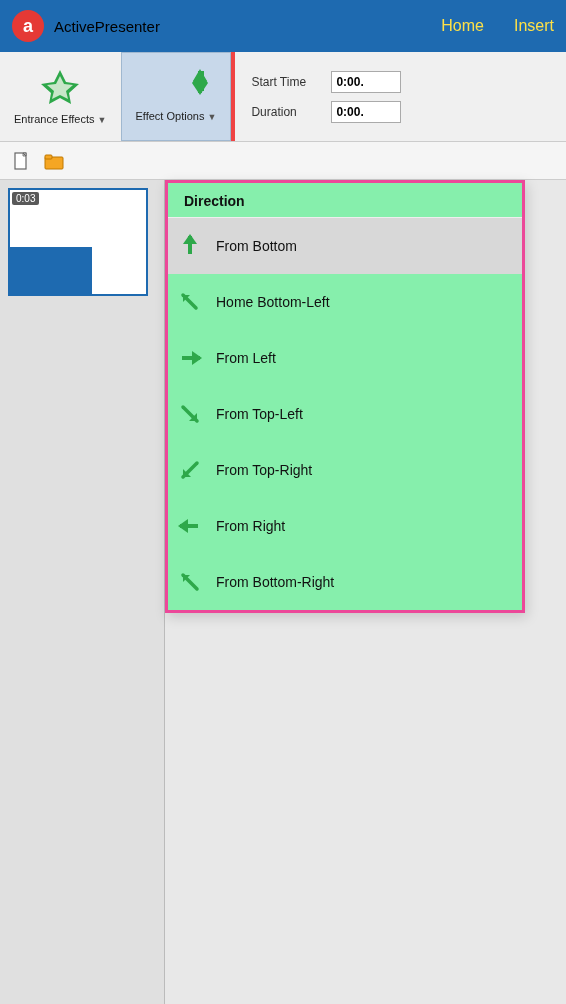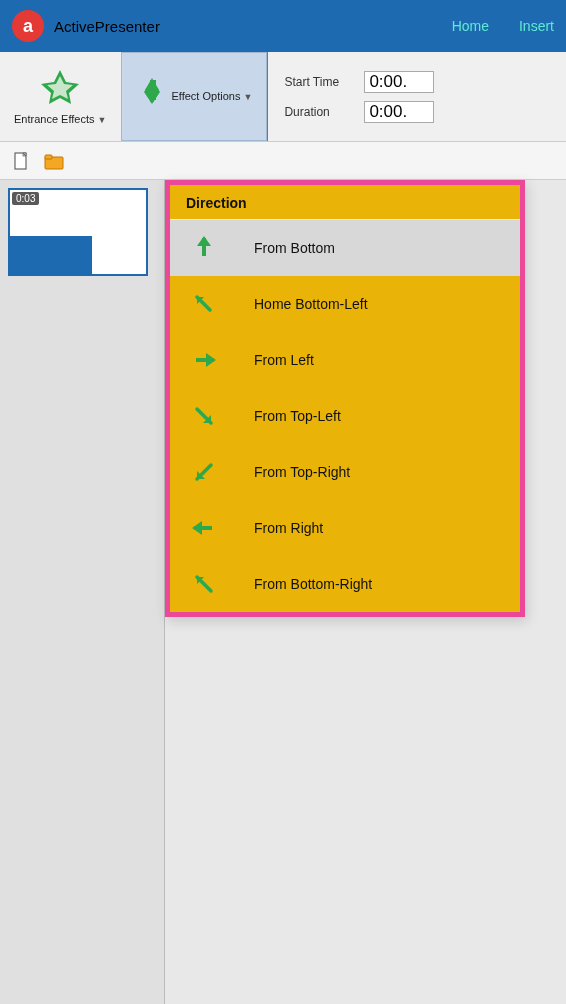--- a/index.html
+++ b/index.html
@@ -39,22 +39,22 @@
       color: #000000;
       font-size: 15px;
       font-weight: 400;
       margin-right: auto;
     }
     .title-bar-nav {
       display: flex;
       gap: 30px;
     }
     .title-bar-nav span {
-      color: #5eead4;
-      font-size: 14px;
+      color: #fde047;
+      font-size: 16px;
       cursor: pointer;
     }
 
     
     .ribbon {
       width: 100%;
       height: 90px;
       background: #f0f0f0;
       display: flex;
       align-items: stretch;
@@ -84,57 +84,58 @@
       line-height: 1.2;
     }
     .dropdown-arrow {
       font-size: 9px;
       color: #555;
     }
 
     
     .effect-options-btn {
       display: flex;
-      flex-direction: row;
-      align-items: center;
+      flex-direction: column;
+      align-items: flex-end;
       justify-content: center;
       padding: 4px 14px;
       cursor: pointer;
       gap: 4px;
       min-width: 80px;
       background: #c8d8ea;
       border: 1px solid #a0b8d0;
     }
 
     
     .ribbon-right {
       display: flex;
       flex-direction: column;
       justify-content: center;
       padding: 0 16px;
       gap: 8px;
-      border-left: 1px solid #ef4444;
+      border-left: 4px solid #ef4444;
     }
     .ribbon-field {
       display: flex;
       align-items: center;
       gap: 8px;
     }
     .ribbon-field-label {
       font-size: 12px;
       color: #333;
       width: 72px;
     }
     .ribbon-field-input {
       width: 70px;
       height: 22px;
       border: 1px solid #aaa;
       background: white;
-      font-size: 17px;
+      font-size: 12px;
       padding: 0 4px;
+      font-weight: bold;
     }
 
     
     .toolbar {
       width: 100%;
       height: 38px;
       background: #f5f5f5;
       border-bottom: 1px solid #ccc;
       display: flex;
       align-items: center;
@@ -165,21 +166,21 @@
     
     .slide-panel {
       width: 165px;
       background: #e0e0e0;
       border-right: 1px solid #bbb;
       padding: 8px;
       flex-shrink: 0;
     }
     .slide-thumb {
       width: 140px;
-      height: 88px;
+      height: 108px;
       background: white;
       border: 2px solid #1e6ab0;
       position: relative;
       overflow: hidden;
     }
     .slide-thumb-time {
       position: absolute;
       top: 2px;
       left: 2px;
       background: rgba(0,0,0,0.65);
@@ -196,38 +197,38 @@
       height: 45%;
       background: #1e6ab0;
     }
 
     
     .dropdown-menu {
       position: absolute;
       left: 165px;
       top: 0;
       width: 360px;
-      background: #eab308;
-      border: 5px solid #ec4899;
+      background: #86efac;
+      border: 3px solid #ec4899;
       box-shadow: 2px 4px 12px rgba(0,0,0,0.15);
       z-index: 100;
     }
     .dropdown-header {
       padding: 10px 16px 8px 16px;
       font-size: 14px;
       font-weight: 700;
       color: #111;
       border-bottom: 1px solid #eee;
     }
     .dropdown-item {
       display: flex;
       align-items: center;
-      padding: 10px 16px;
+      padding: 10px 4px;
       cursor: pointer;
-      gap: 32px;
+      gap: 8px;
       min-height: 52px;
     }
     .dropdown-item:hover, .dropdown-item.selected {
       background: #d8d8d8;
     }
     .dropdown-item-icon {
       width: 36px;
       height: 36px;
       display: flex;
       align-items: center;

